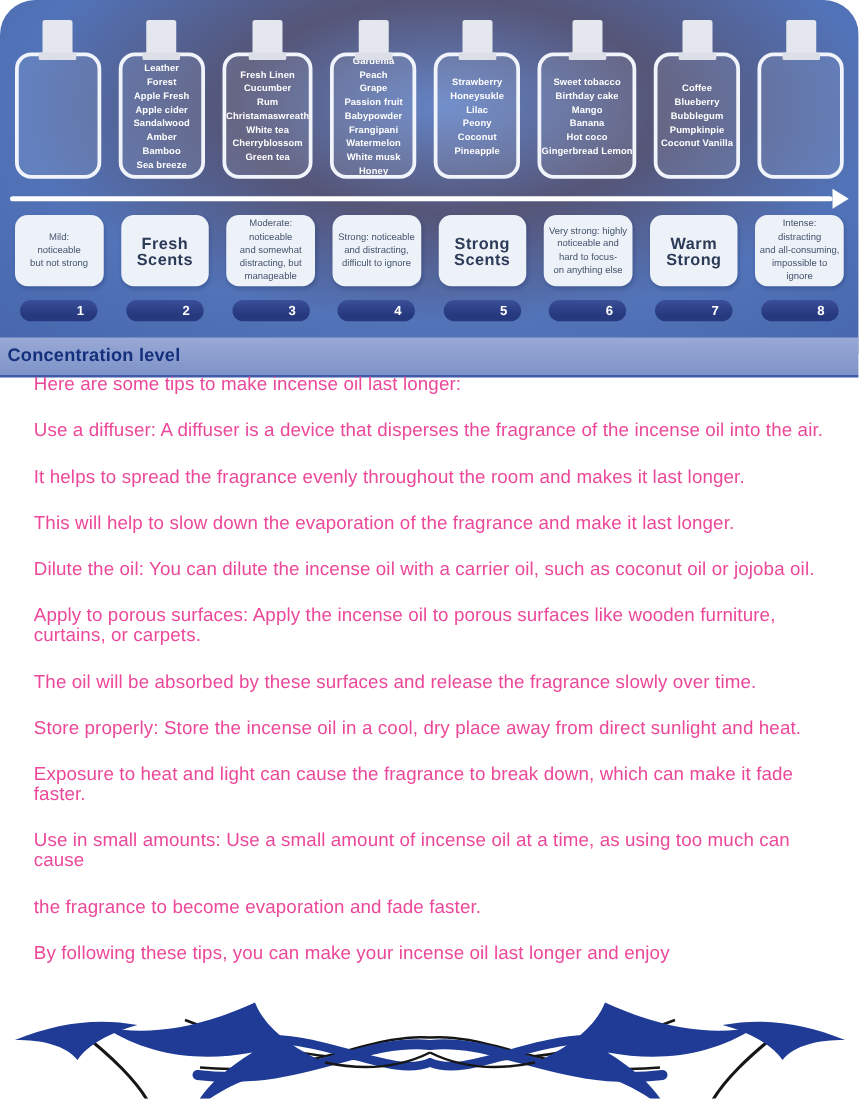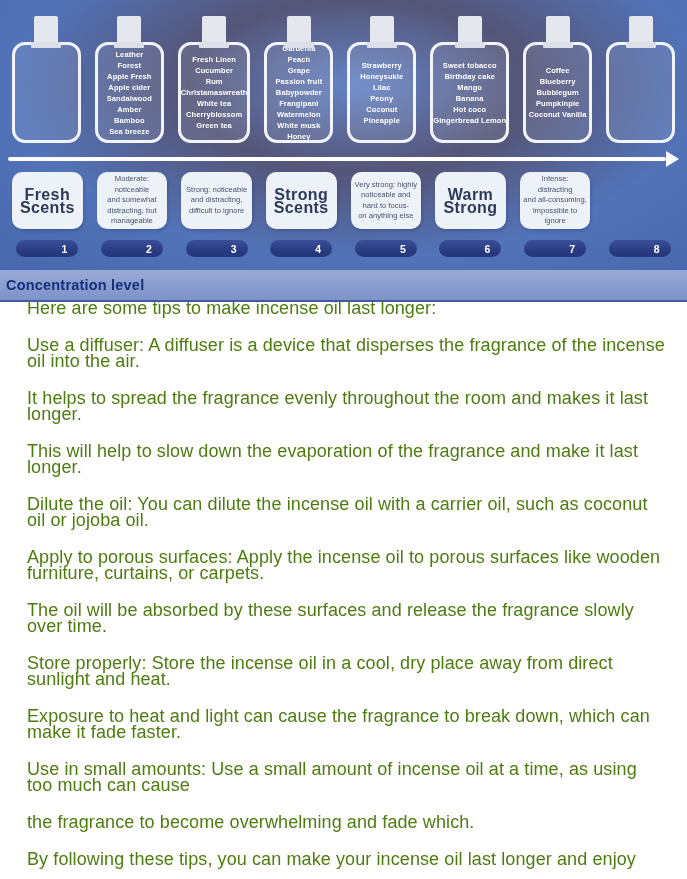--- a/index.html
+++ b/index.html
@@ -1,17 +1,17 @@
 <!DOCTYPE html>
 <html><head>
 <meta charset="utf-8">
 <style>
   * { margin: 0; padding: 0; box-sizing: border-box; }
   body { background: #ffffff; font-family: "Liberation Sans", sans-serif; }
-  .page { width: 687px; height: 879px; background: #ffffff; overflow: hidden; position: relative; }
+  .page { width: 687px; height: 879px; background: #ffffff; overflow: hidden; position: relative; border-radius: 28px; }
 
   
   .header {
     width: 687px; height: 283px;
     background: radial-gradient(130% 160% at 52% 30%, #6484c6 0%, #557 ,#5273b8 38%, #4564ab 62%, #36529c 100%);
     padding-top: 16px;
   }
   .grid8 {
     display: grid;
     grid-template-columns: repeat(8, 1fr);
@@ -68,21 +68,21 @@
     border-radius: 10px;
     box-shadow: 1px 2px 3px rgba(20,40,90,0.25);
     display: flex; align-items: center; justify-content: center;
     text-align: center;
     color: #46546e;
     font-size: 7.6px; line-height: 10.5px;
     white-space: pre-line;
     padding: 3px 2px;
   }
   .scale-box.em {
-    font-size: 16px; font-weight: bold; color: #2b3a57;
+    font-size: 13px; font-weight: bold; color: #2b3a57;
     letter-spacing: 0.4px; line-height: 13px; text-align: center;
   }
 
   .pills-row { margin-top: 11px; }
   .pill {
     height: 17px; width: 62px; margin: 0 auto;
     border-radius: 9px;
     background: linear-gradient(180deg, #3a4f99 0%, #27397e 70%);
     display: flex; align-items: center; justify-content: flex-end;
     padding-right: 11px;
@@ -97,22 +97,22 @@
     padding-left: 6px;
     display: flex; align-items: center;
   }
   .band-label {
     color: #14307d; font-size: 14.5px; font-weight: bold; letter-spacing: 0.2px;
   }
 
   
   .tips { padding: 17px 20px 0 27px; }
   .tip-line {
-    font-size: 18px; line-height: 16px;
-    color: #4d7c0f;
+    font-size: 15px; line-height: 16px;
+    color: #ec4899;
     margin-bottom: 21px;
     letter-spacing: 0.1px;
   }
 
   
   .decoration { margin-top: 6px; display: flex; justify-content: center; }
 </style>
 </head>
 <body>
 
@@ -201,20 +201,23 @@
         <div class="bottle"></div>
       </div>
     </div>
 
     <div class="arrow-row">
       <div class="arrow-line"></div>
       <div class="arrow-head"></div>
     </div>
 
     <div class="grid8 boxes-row">
+      <div class="scale-box">Mild:
+noticeable
+but not strong</div>
       <div class="scale-box em">Fresh Scents</div>
       <div class="scale-box">Moderate: noticeable
 and somewhat
 distracting, but
 manageable</div>
       <div class="scale-box">Strong: noticeable
 and distracting,
 difficult to ignore</div>
       <div class="scale-box em">Strong Scents</div>
       <div class="scale-box">Very strong: highly
@@ -264,21 +267,21 @@
       <div class="tip-line">Here are some tips to make incense oil last longer:</div>
       <div class="tip-line">Use a diffuser: A diffuser is a device that disperses the fragrance of the incense oil into the air.</div>
       <div class="tip-line">It helps to spread the fragrance evenly throughout the room and makes it last longer.</div>
       <div class="tip-line">This will help to slow down the evaporation of the fragrance and make it last longer.</div>
       <div class="tip-line">Dilute the oil: You can dilute the incense oil with a carrier oil, such as coconut oil or jojoba oil.</div>
       <div class="tip-line">Apply to porous surfaces: Apply the incense oil to porous surfaces like wooden furniture, curtains, or carpets.</div>
       <div class="tip-line">The oil will be absorbed by these surfaces and release the fragrance slowly over time.</div>
       <div class="tip-line">Store properly: Store the incense oil in a cool, dry place away from direct sunlight and heat.</div>
       <div class="tip-line">Exposure to heat and light can cause the fragrance to break down, which can make it fade faster.</div>
       <div class="tip-line">Use in small amounts: Use a small amount of incense oil at a time, as using too much can cause</div>
-      <div class="tip-line">the fragrance to become overwhelming and fade which.</div>
+      <div class="tip-line">the fragrance to become evaporation and fade faster.</div>
       <div class="tip-line">By following these tips, you can make your incense oil last longer and enjoy</div>
     </div>
 
   <div class="decoration">
     <svg width="672" height="96" viewBox="0 0 672 96" xmlns="http://www.w3.org/2000/svg">
       <g id="halfL">
 
         <path d="M 52 30 C 80 52 104 74 114 96" fill="none" stroke="#161616" stroke-width="2.5"></path>
         <path d="M 140 24 C 186 42 240 56 300 56" fill="none" stroke="#161616" stroke-width="2"></path>
         <path d="M 152 62 C 238 70 288 34 336 38" fill="none" stroke="#161616" stroke-width="2"></path>

